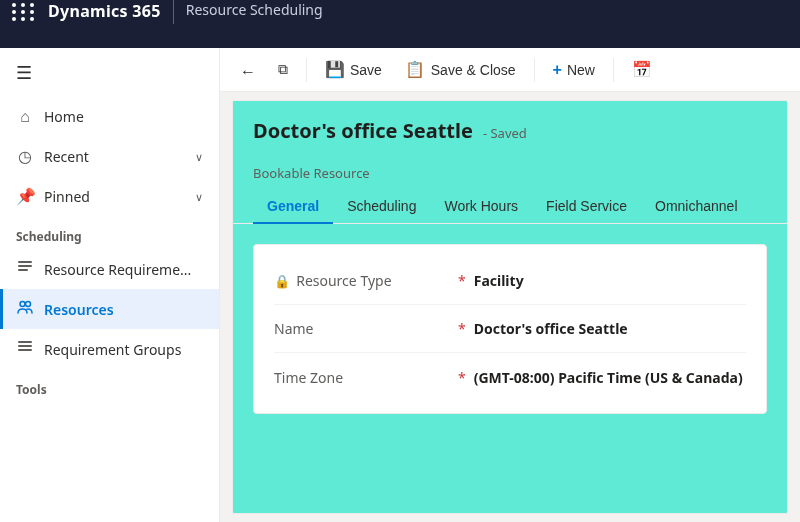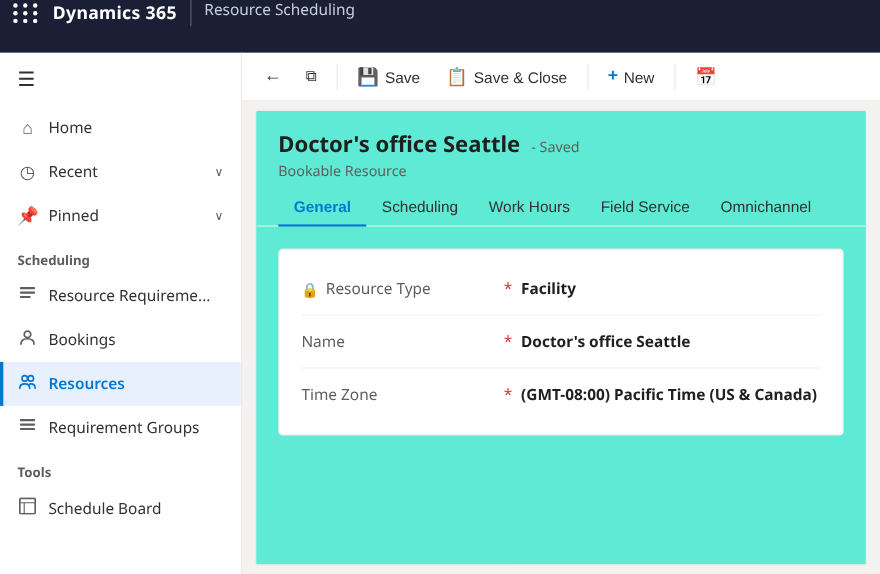--- a/index.html
+++ b/index.html
@@ -121,21 +121,21 @@
     .record-title-row {
       display: flex; align-items: baseline; gap: 10px;
     }
     .record-title {
       font-size: 20px; font-weight: 700; color: #201f1e;
     }
     .record-saved {
       font-size: 13px; color: #605e5c;
     }
     .record-subtitle {
-      font-size: 13px; color: #605e5c; margin-top: 2px;
+      font-size: 13px; color: #605e5c; margin-top: 20px;
     }
 
     
     .tabs {
       display: flex; gap: 0;
       padding: 8px 20px 0 20px;
       border-bottom: 1px solid #edebe9;
     }
     .tab {
       padding: 8px 14px;
@@ -224,29 +224,20 @@
 
     <div class="sidebar-item">
       <span class="icon">
         <svg width="16" height="16" viewBox="0 0 16 16" fill="none">
             <rect x="1" y="2" width="14" height="2" rx="1" fill="#605e5c"></rect>
             <rect x="1" y="6" width="14" height="2" rx="1" fill="#605e5c"></rect>
             <rect x="1" y="10" width="10" height="2" rx="1" fill="#605e5c"></rect>
           </svg>
       </span>
       <span>Resource Requireme...</span>
-    </div>
-    <div class="sidebar-item">
-      <span class="icon">
-        <svg width="16" height="16" viewBox="0 0 16 16" fill="none">
-            <circle cx="8" cy="5" r="3" stroke="#605e5c" stroke-width="1.5"></circle>
-            <path d="M2 14c0-3.314 2.686-5 6-5s6 1.686 6 5" stroke="#605e5c" stroke-width="1.5" stroke-linecap="round"></path>
-          </svg>
-      </span>
-      <span>Bookings</span>
     </div>
     <div class="sidebar-item active">
       <span class="icon">
         <svg width="16" height="16" viewBox="0 0 16 16" fill="none">
             <circle cx="5.5" cy="5" r="2.5" stroke="#0078d4" stroke-width="1.5"></circle>
             <circle cx="11" cy="5" r="2.5" stroke="#0078d4" stroke-width="1.5"></circle>
             <path d="M1 14c0-2.761 2.015-4 4.5-4s4.5 1.239 4.5 4" stroke="#0078d4" stroke-width="1.5" stroke-linecap="round"></path>
             <path d="M10 10.2c.3-.1.6-.2 1-.2 2.485 0 4 1.239 4 4" stroke="#0078d4" stroke-width="1.5" stroke-linecap="round"></path>
           </svg>
       </span>
@@ -258,30 +249,20 @@
             <rect x="1" y="2" width="14" height="2" rx="1" fill="#605e5c"></rect>
             <rect x="1" y="6" width="14" height="2" rx="1" fill="#605e5c"></rect>
             <rect x="1" y="10" width="14" height="2" rx="1" fill="#605e5c"></rect>
           </svg>
       </span>
       <span>Requirement Groups</span>
     </div>
 
     <div class="sidebar-section-label">Tools</div>
 
-    <div class="sidebar-item">
-      <span class="icon">
-        <svg width="16" height="16" viewBox="0 0 16 16" fill="none">
-            <rect x="1" y="1" width="14" height="14" rx="1" stroke="#605e5c" stroke-width="1.5"></rect>
-            <line x1="1" y1="5" x2="15" y2="5" stroke="#605e5c" stroke-width="1"></line>
-            <line x1="5" y1="5" x2="5" y2="15" stroke="#605e5c" stroke-width="1"></line>
-          </svg>
-      </span>
-      <span>Schedule Board</span>
-    </div>
   </nav>
 
   <div class="main">
 
     <div class="toolbar">
       <button class="back-btn">←</button>
       <button class="toolbar-btn">
         <span>⧉</span>
       </button>
       <div class="toolbar-divider"></div>

